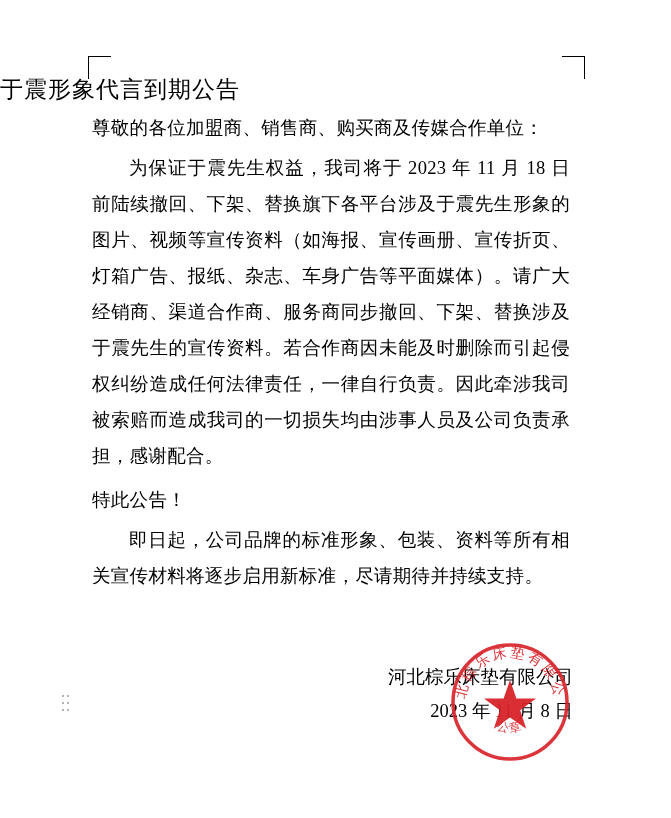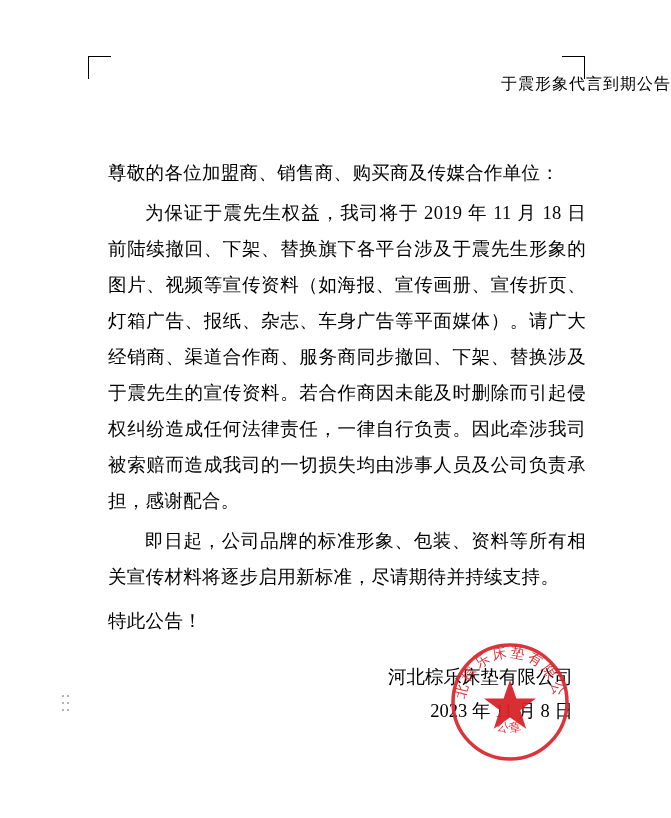--- a/index.html
+++ b/index.html
@@ -34,32 +34,31 @@
     top: 0;
     width: 671px;
     height: 818px;
   }
 
   .title {
     position: absolute;
     left: 0;
     top: 74px;
     width: 671px;
-    text-align: right;
-    font-size: 16px;
+    text-align: left;
+    font-size: 23px;
     letter-spacing: 1px;
     font-family: "Liberation Serif", "DejaVu Serif", serif;
   }
 
   .body-block {
     position: absolute;
-    left: 108px;
+    left: 92px;
     top: 110px;
     width: 478px;
-    margin-top: 45px;
   }
 
   p.para {
     margin: 0 0 4px 0;
     font-size: 18.5px;
     line-height: 36px;
     text-align: justify;
     text-justify: inter-ideograph;
     letter-spacing: 0.3px;
   }
@@ -114,23 +113,23 @@
 
 <div class="doc">
 
   <div class="crop tl"></div>
   <div class="crop tr"></div>
 
   <div class="title">于震形象代言到期公告</div>
 
   <div class="body-block">
     <p class="para">尊敬的各位加盟商、销售商、购买商及传媒合作单位：</p>
-    <p class="para indent">为保证于震先生权益，我司将于 2019 年 11 月 18 日前陆续撤回、下架、替换旗下各平台涉及于震先生形象的图片、视频等宣传资料（如海报、宣传画册、宣传折页、灯箱广告、报纸、杂志、车身广告等平面媒体）。请广大经销商、渠道合作商、服务商同步撤回、下架、替换涉及于震先生的宣传资料。若合作商因未能及时删除而引起侵权纠纷造成任何法律责任，一律自行负责。因此牵涉我司被索赔而造成我司的一切损失均由涉事人员及公司负责承担，感谢配合。</p>
+    <p class="para indent">为保证于震先生权益，我司将于 2023 年 11 月 18 日前陆续撤回、下架、替换旗下各平台涉及于震先生形象的图片、视频等宣传资料（如海报、宣传画册、宣传折页、灯箱广告、报纸、杂志、车身广告等平面媒体）。请广大经销商、渠道合作商、服务商同步撤回、下架、替换涉及于震先生的宣传资料。若合作商因未能及时删除而引起侵权纠纷造成任何法律责任，一律自行负责。因此牵涉我司被索赔而造成我司的一切损失均由涉事人员及公司负责承担，感谢配合。</p>
+    <p class="para spacer-before">特此公告！</p>
     <p class="para indent">即日起，公司品牌的标准形象、包装、资料等所有相关宣传材料将逐步启用新标准，尽请期待并持续支持。</p>
-    <p class="para spacer-before">特此公告！</p>
   </div>
 
   <div class="signature">
     <div>河北棕乐床垫有限公司</div>
     <div>2023 年 11 月 8 日</div>
   </div>
 
   <div class="seal">
     <svg width="124" height="124" viewBox="0 0 124 124" xmlns="http://www.w3.org/2000/svg">
       <circle cx="62" cy="62" r="57" fill="none" stroke="#d8232a" stroke-width="3.5" opacity="0.92"></circle>

